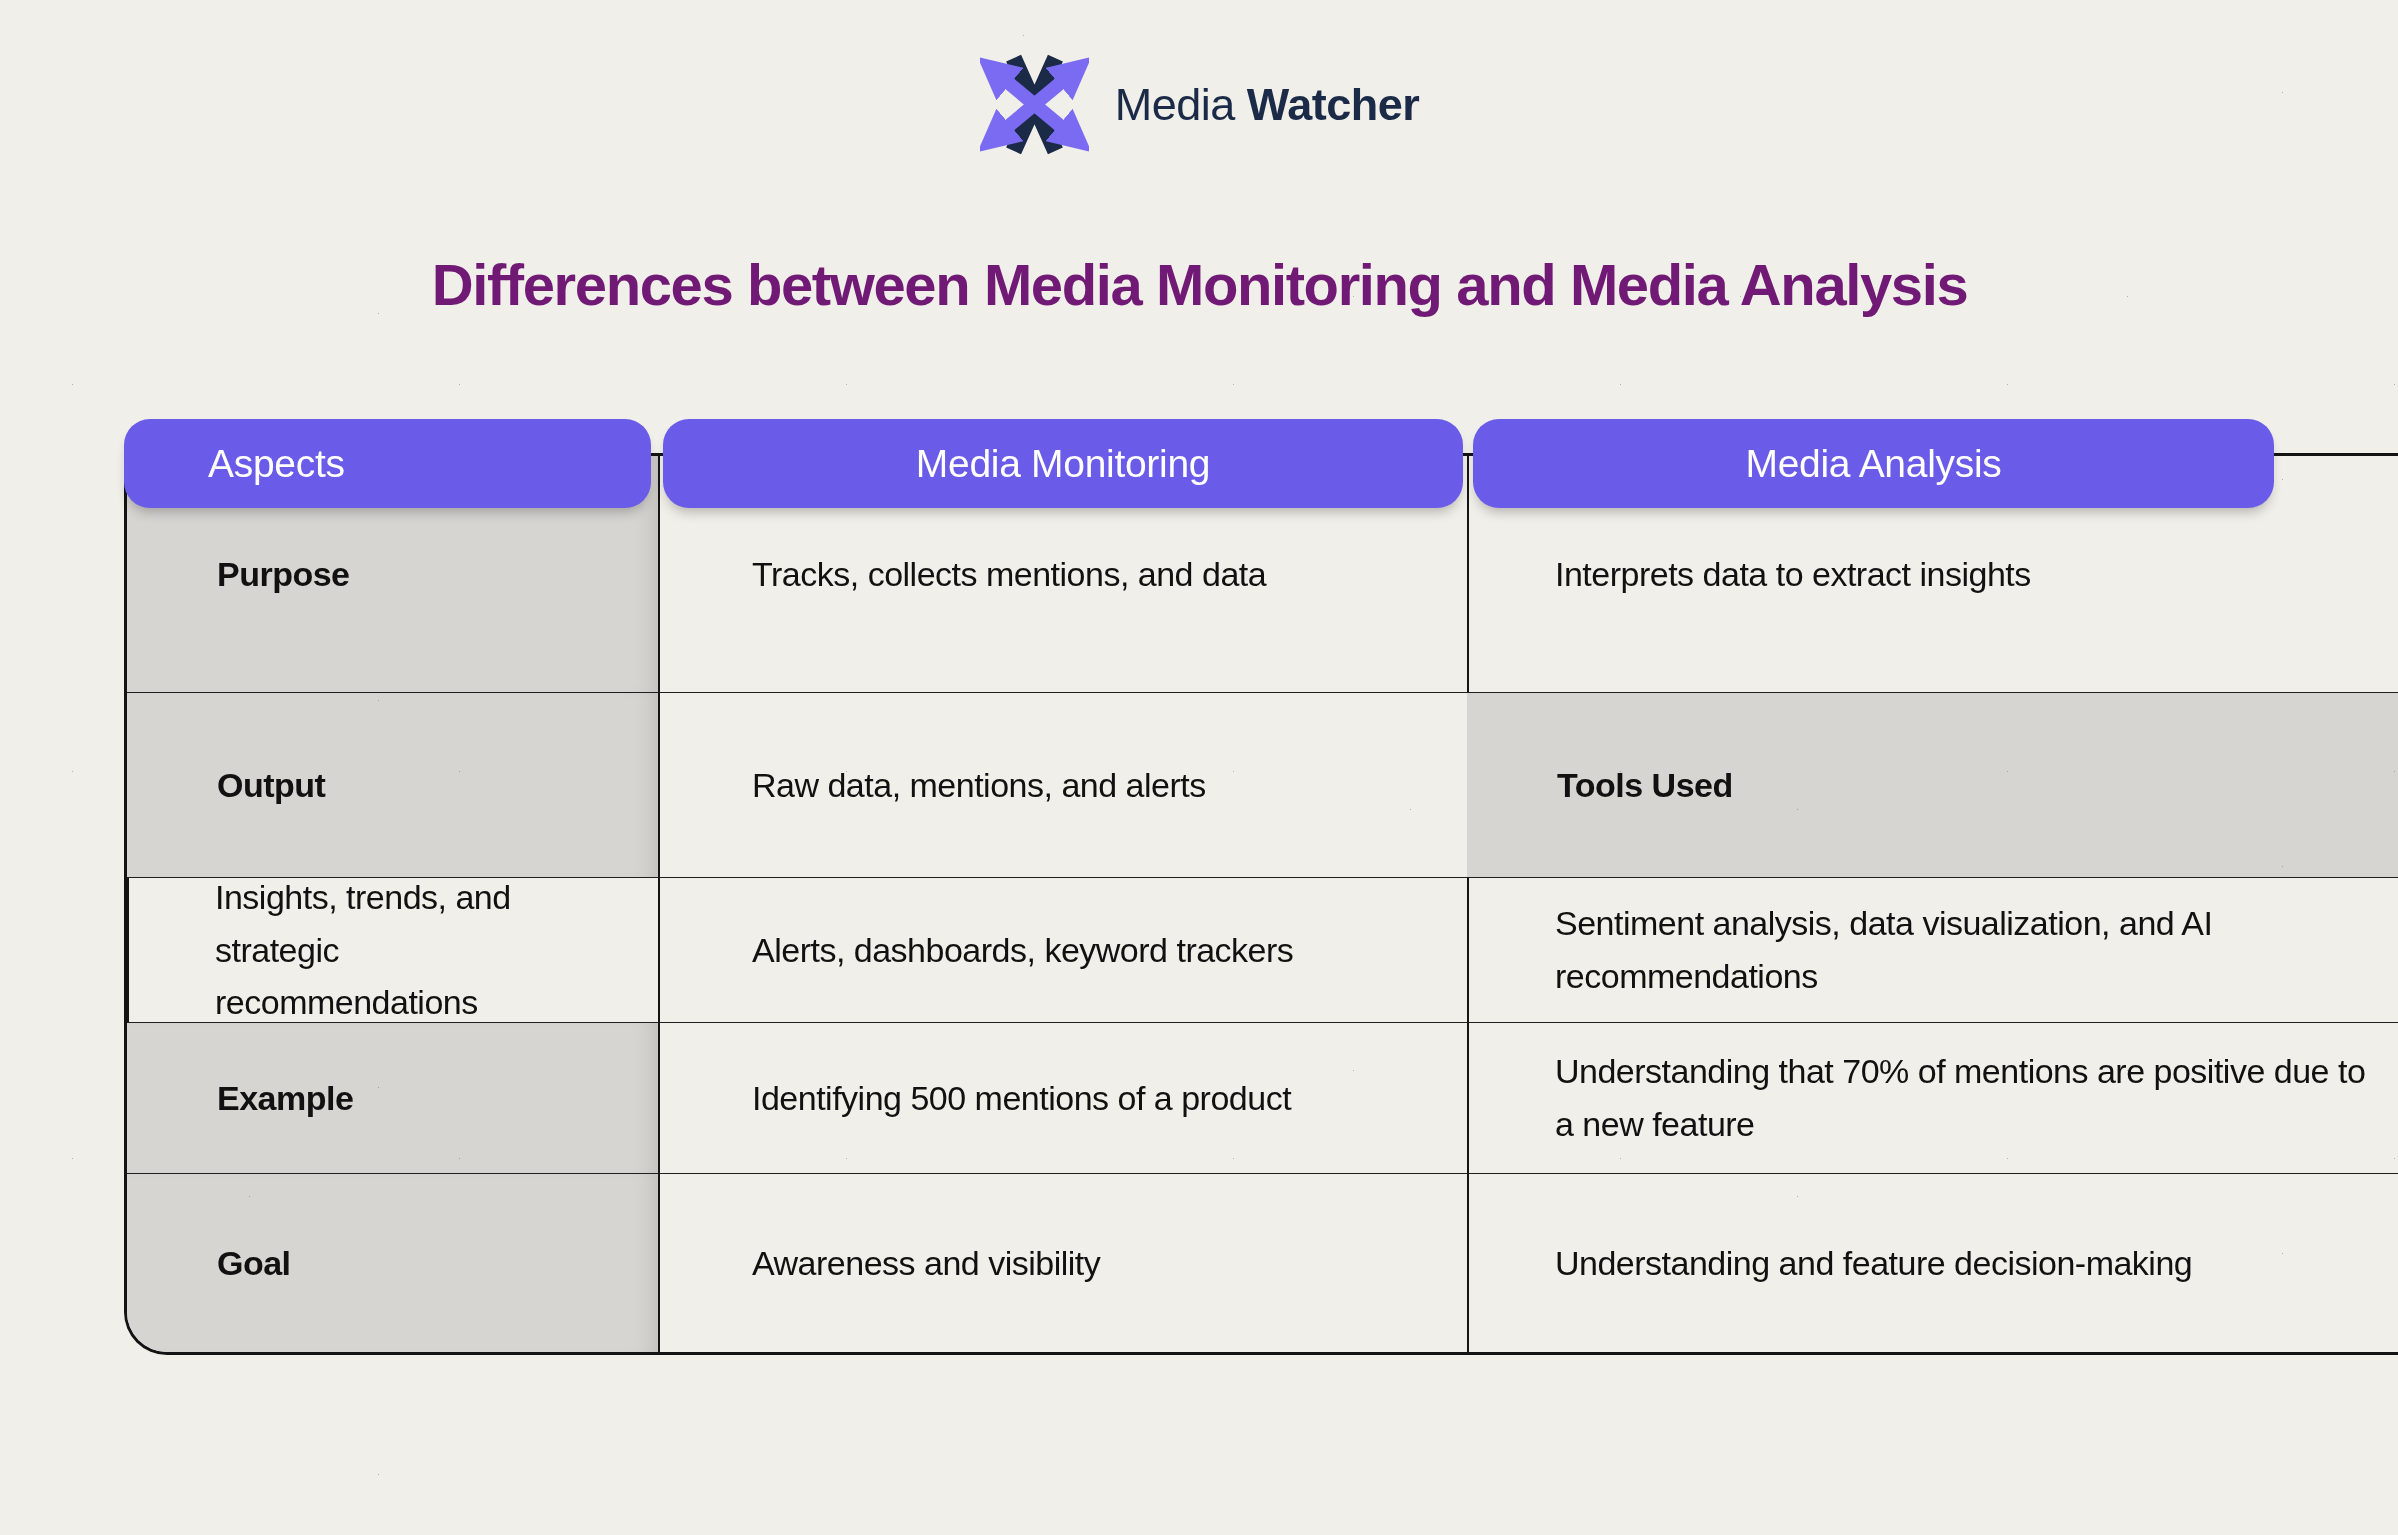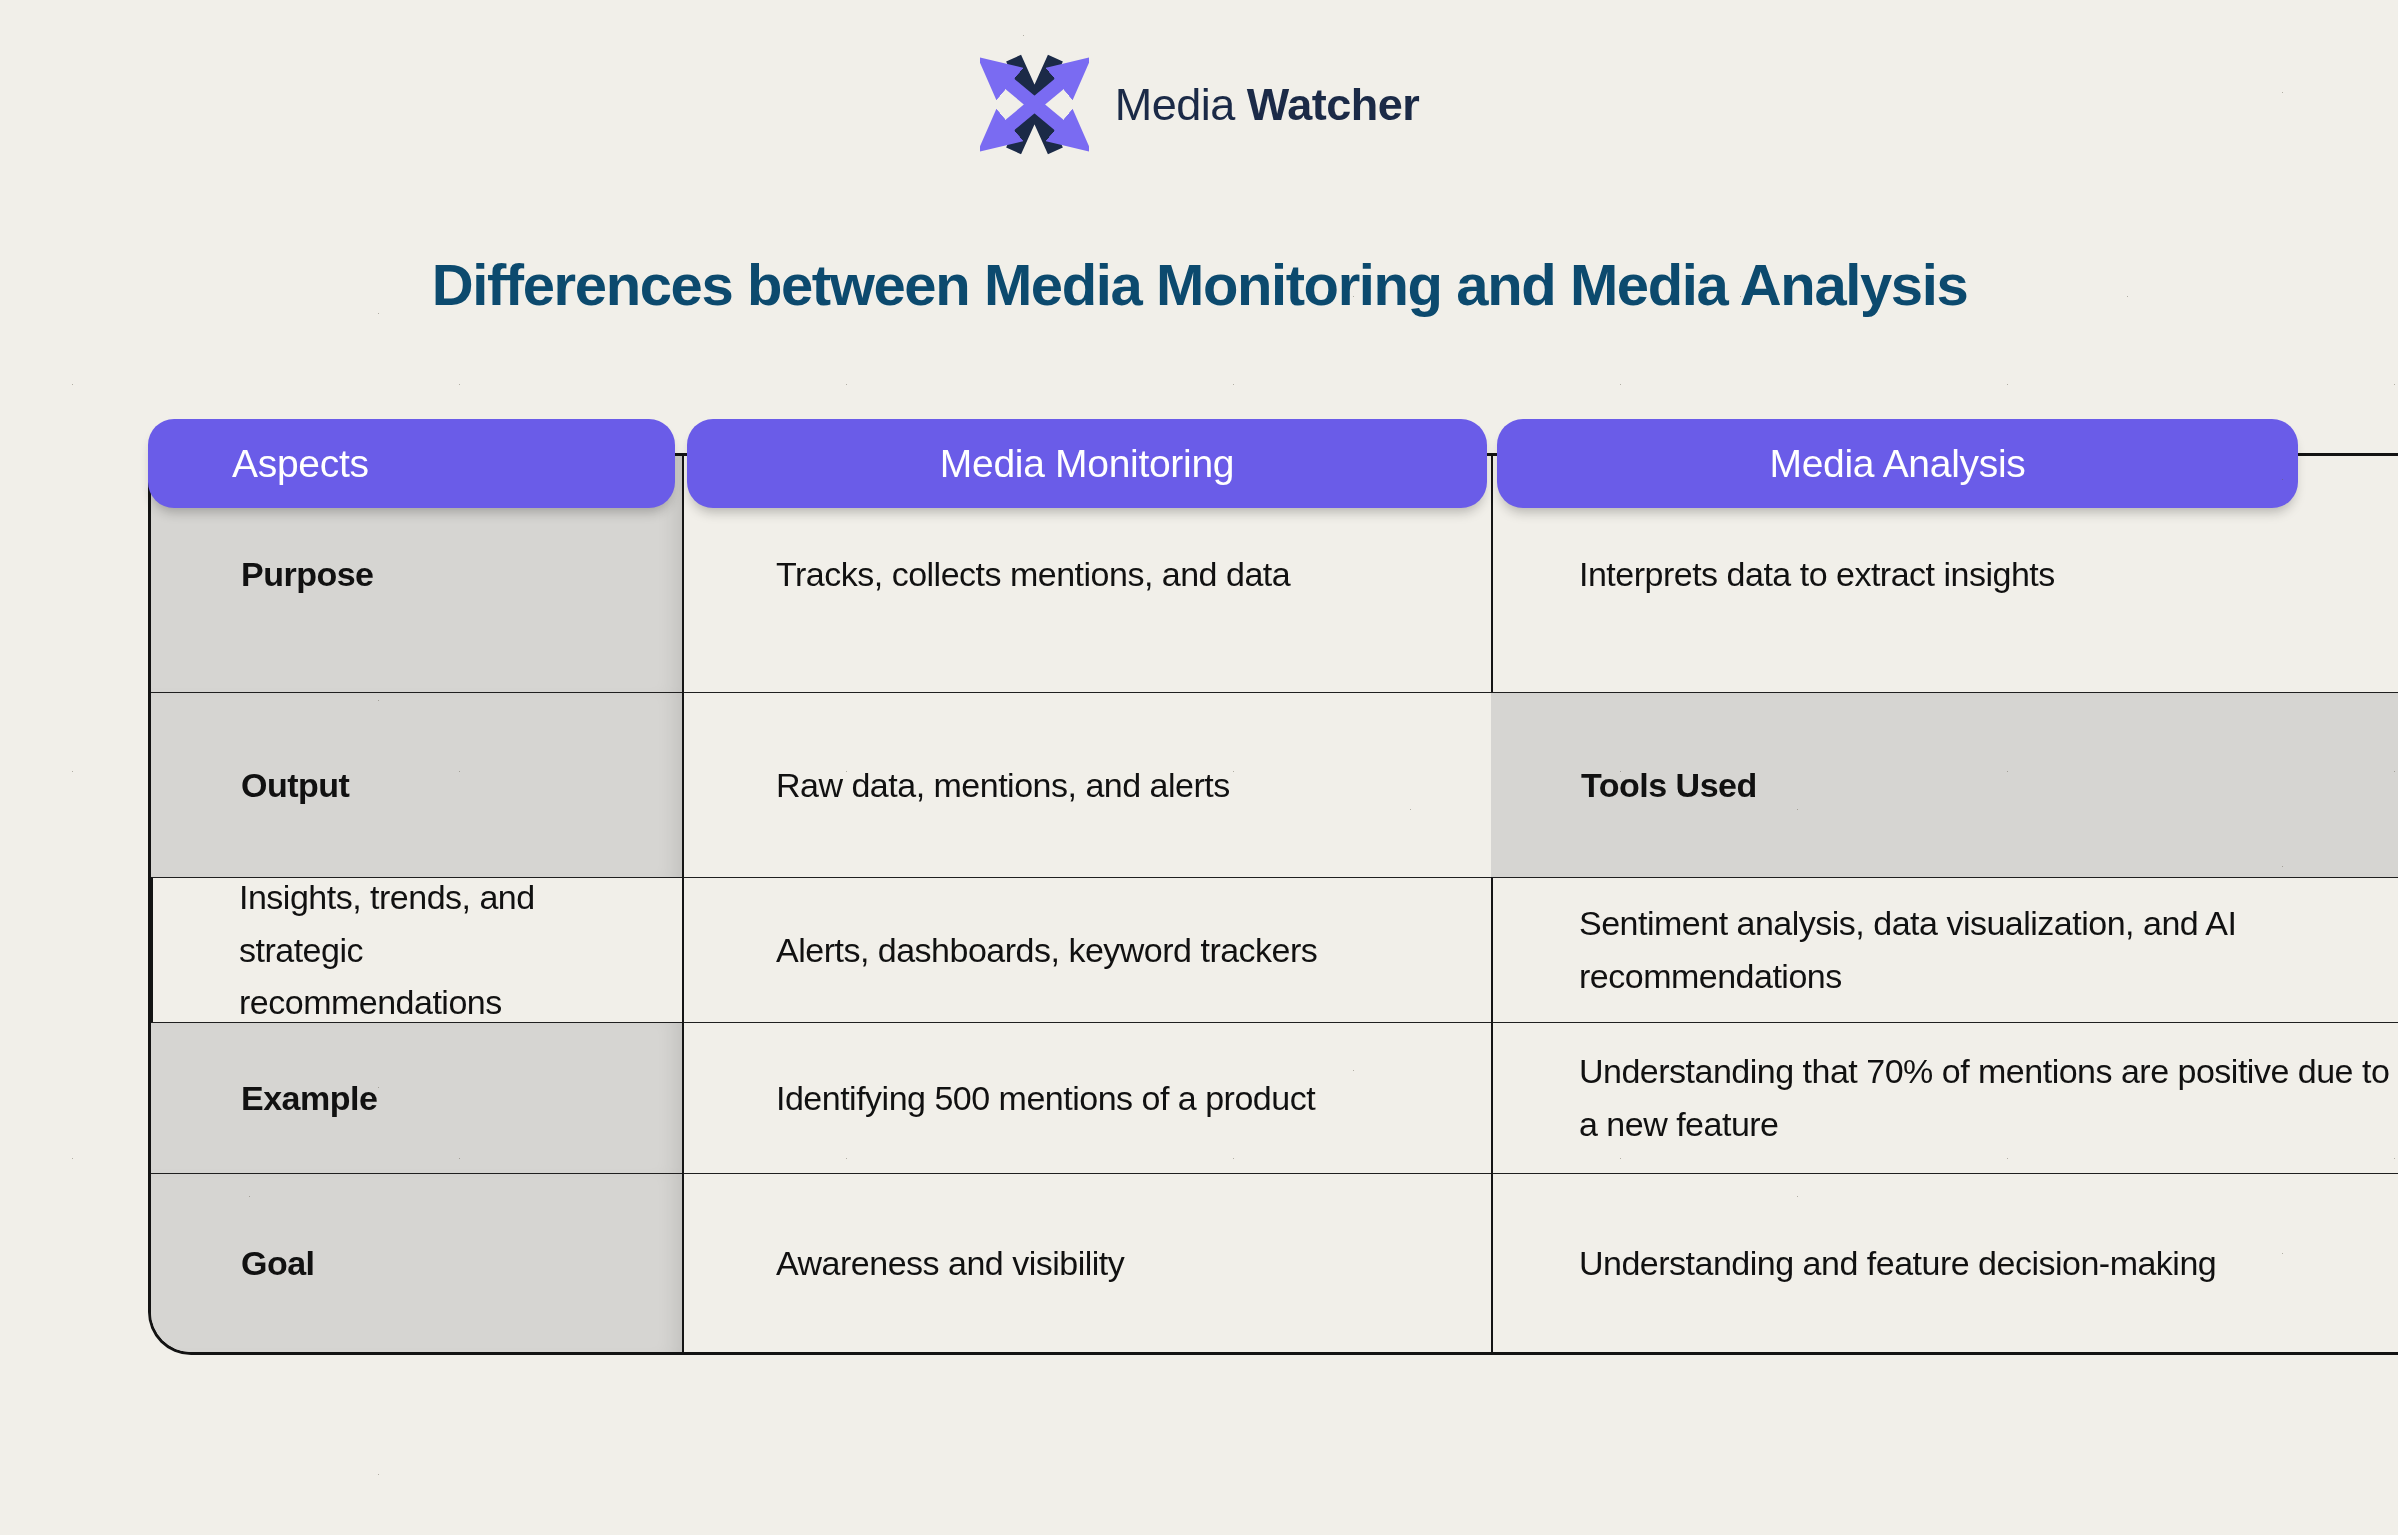--- a/index.html
+++ b/index.html
@@ -35,26 +35,26 @@
   .brand-text{
     font-size:45px;letter-spacing:-0.5px;color:var(--navy);
     font-weight:400;white-space:nowrap;
   }
   .brand-text b{font-weight:700;}
   
   .page-title{
     position:absolute;top:251px;left:0;width:100%;
     text-align:center;
     font-size:58px;font-weight:700;letter-spacing:-1.4px;
-    color:#0c4a6e;
+    color:#701a75;
     z-index:5;
   }
   
   .table-wrap{
-    position:absolute;left:148px;top:419px;width:2150px;height:936px;
+    position:absolute;left:124px;top:419px;width:2150px;height:936px;
     z-index:5;
     border-radius:10px;
   }
   .header-tab{
     position:absolute;top:0;height:89px;
     background:var(--accent-purple);
     border-radius:26px;
     display:flex;align-items:center;
     color:var(--header-text);
     font-size:39px;font-weight:500;letter-spacing:-0.3px;

